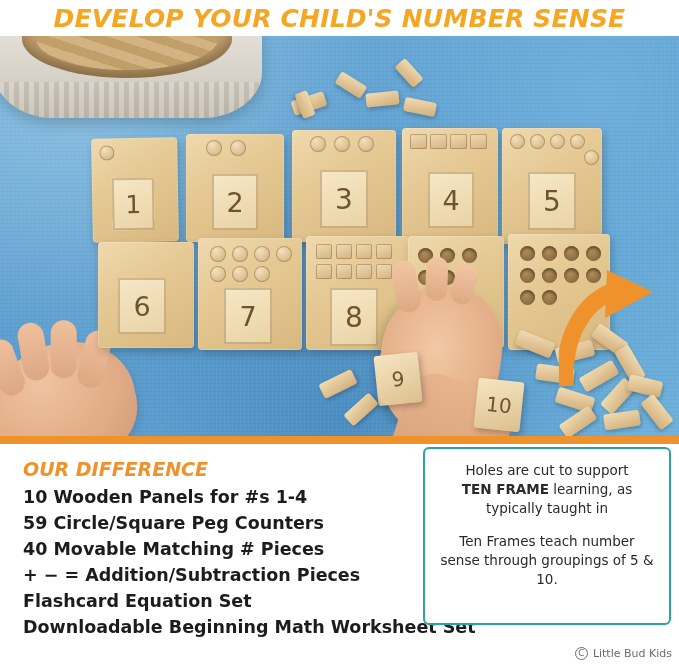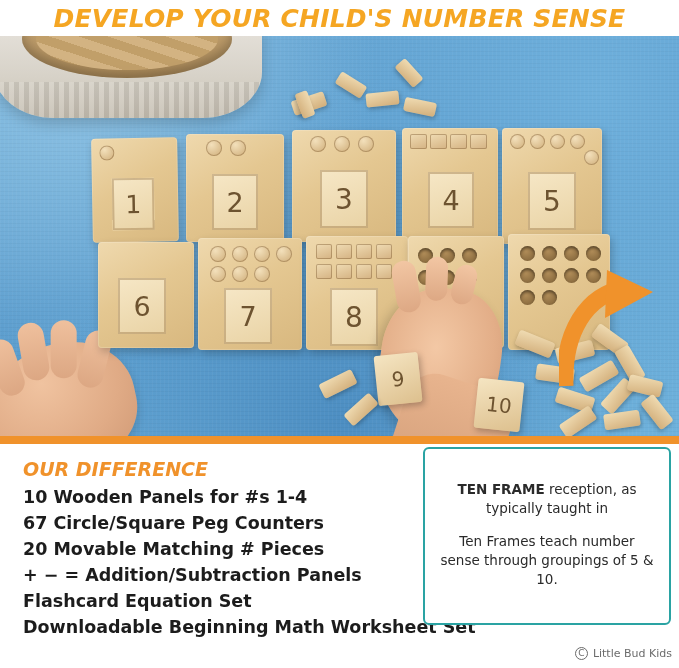--- a/index.html
+++ b/index.html
@@ -424,32 +424,32 @@
 
 <div class="divider"></div>
 
 <div class="bottom">
 
   <div class="diff-title">OUR DIFFERENCE</div>
 
   <div class="bullets">
     <ul>
       <li>10 Wooden Panels for #s 1-4</li>
-      <li>67 Circle/Square Peg Counters</li>
-      <li>20 Movable Matching # Pieces</li>
-      <li>+ − = Addition/Subtraction Panels</li>
+      <li>59 Circle/Square Peg Counters</li>
+      <li>40 Movable Matching # Pieces</li>
+      <li>+ − = Addition/Subtraction Pieces</li>
       <li>Flashcard Equation Set</li>
       <li>Downloadable Beginning Math Worksheet Set</li>
     </ul>
   </div>
 
   <div class="callout">
     <p>
-      <br>
-      <b>TEN FRAME</b><span> reception, as</span><br>
+      <span>Holes are cut to support</span><br>
+      <b>TEN FRAME</b><span> learning, as</span><br>
       <span>typically taught in</span><br>
     </p>
     <p class="p2">Ten Frames teach number sense through groupings of 5 &amp; 10.</p>
   </div>
 
   <div class="brand">
     <span class="copy-mark">C</span>
     <span>Little Bud Kids</span>
   </div>
 </div>

